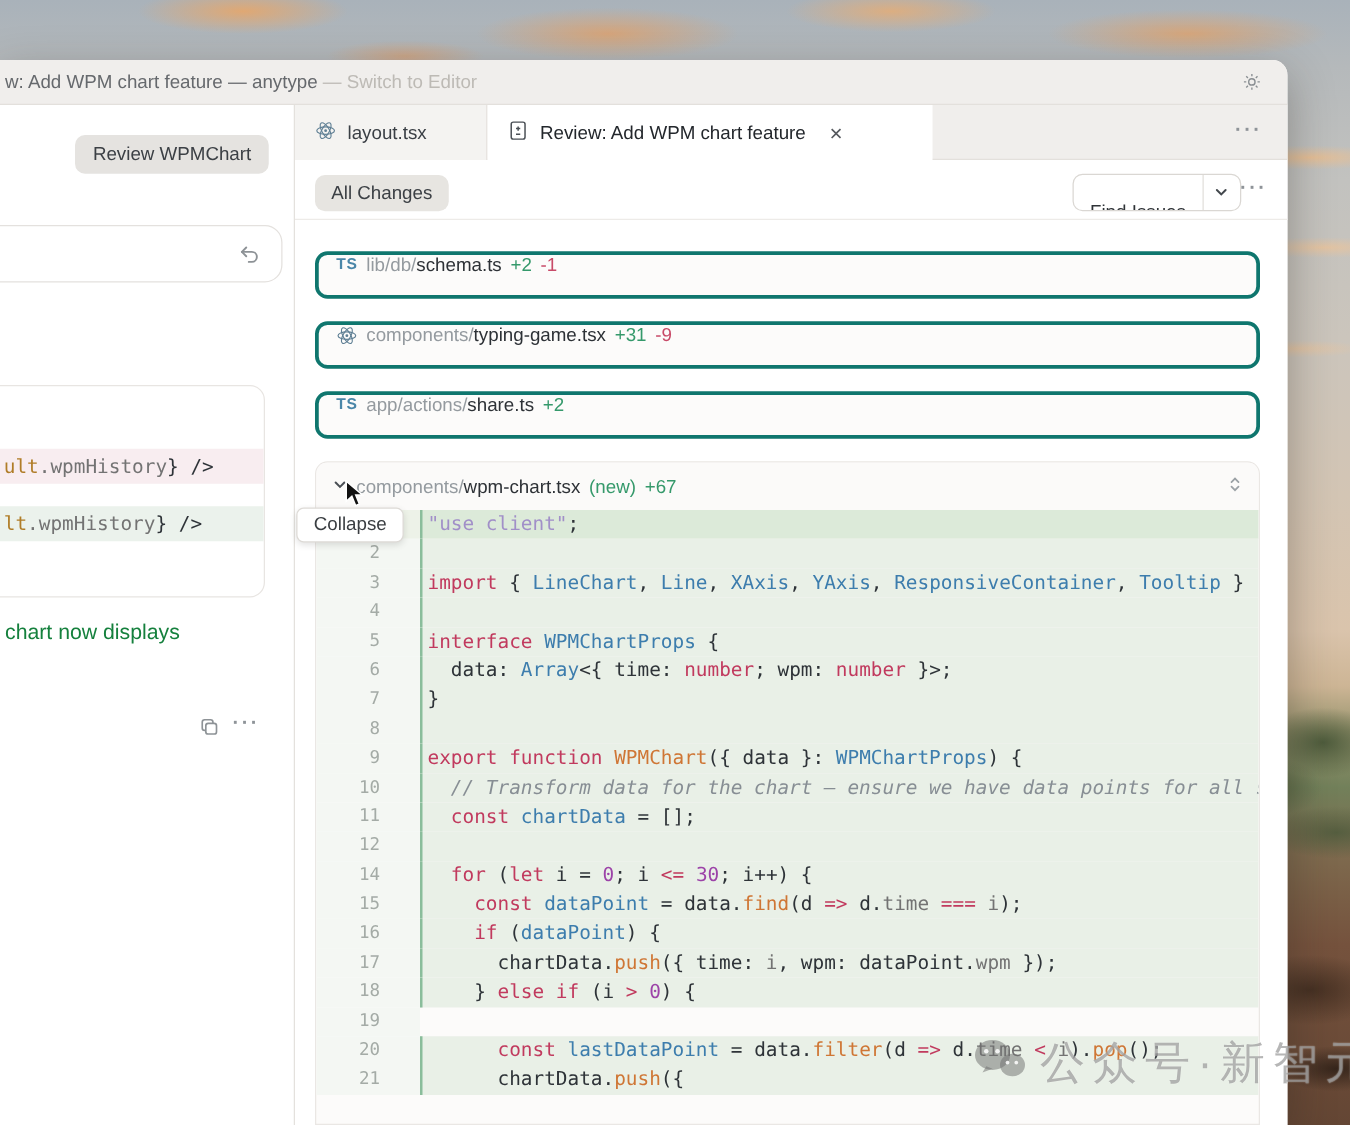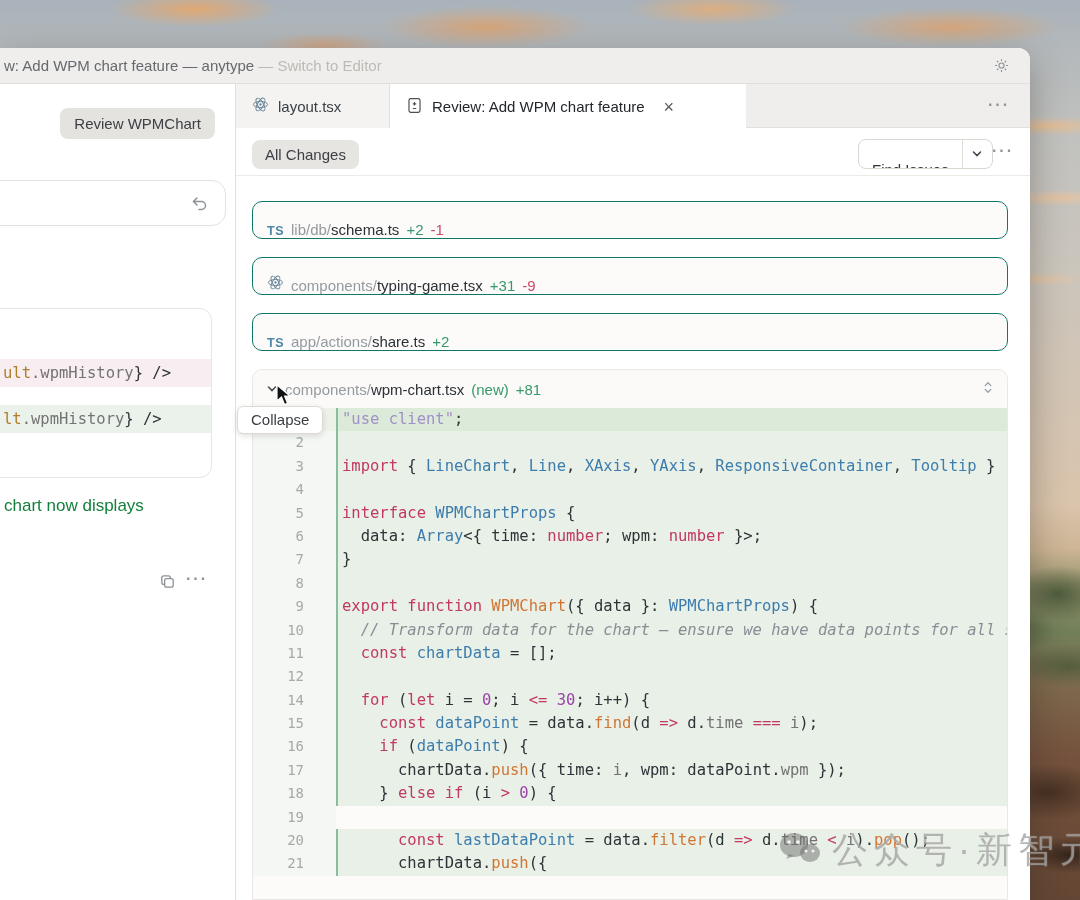--- a/index.html
+++ b/index.html
@@ -65,22 +65,22 @@
 
   .toolbar { position:absolute; left:0; top:44px; width:794px; height:48px; border-bottom:1px solid #edebe8; background:#fff; }
   .all-changes { position:absolute; left:16px; top:12px; height:29px; padding:0 13px; line-height:29px; background:#e7e5e1; }
   .find-issues { position:absolute; left:622px; top:11px; height:30px; display:flex; align-items:stretch;
     background:#fff; border:1px solid #dad7d3; border-radius:8px; overflow:hidden; }
   .find-issues .fi-label { padding:0 13px; line-height:28px; font-size:15px; color:#2f3337;margin-top:16px; }
   .find-issues .fi-chev { width:30px; border-left:1px solid #e2dfdb; display:flex; align-items:center; justify-content:center; }
   .toolbar .dots { position:absolute; right:16px; top:14px; }
 
   .file-card { position:absolute; left:16px; width:756px; height:38px;
-    background:#fcfbfa; border:1px solid #0f766e; border-radius:10px;
-    display:flex; align-items:flex-end; gap:7px; padding:0 14px; font-size:15px; }
+    background:#fcfbfa; border:3px solid #0f766e; border-radius:10px;
+    display:flex; align-items:flex-start; gap:7px; padding:0 14px; font-size:15px; }
   .ts-badge { font-size:12.5px; font-weight:700; letter-spacing:.5px; color:#4a86a8; }
   .file-path { color:#949a9f; }
   .file-name { color:#2d3136; font-weight:500; }
   .plus { color:#35996b; }
   .minus { color:#c84a68; }
   .new-tag { color:#35996b; }
   .spacer { flex:1; }
 
   .expanded-card { position:absolute; left:16px; top:285px; width:756px; bottom:0;
     background:#fcfbfa; border:1px solid #eae7e4; border-radius:10px 10px 0 0; overflow:hidden; }
@@ -229,21 +229,21 @@
 
       <div class="expanded-card">
         <div class="expanded-header">
           <span>
             <svg viewBox="0 0 12 12" width="12" height="12" fill="none" stroke="#4a4f55" stroke-width="1.6" stroke-linecap="round">
                 <path d="M2.5 4 L6 7.5 L9.5 4"></path>
               </svg>
           </span>
           <span class="file-path"><span>components/</span><span class="file-name">wpm-chart.tsx</span></span>
           <span class="new-tag">(new)</span>
-          <span class="plus">+81</span>
+          <span class="plus">+67</span>
           <span class="spacer"></span>
           <span>
             <svg viewBox="0 0 12 16" width="12" height="15" fill="none" stroke="#9ba1a6" stroke-width="1.5" stroke-linecap="round">
                 <path d="M3 6 L6 3 L9 6"></path>
                 <path d="M3 10 L6 13 L9 10"></path>
               </svg>
           </span>
         </div>
         <div class="codewrap">
           <div>

